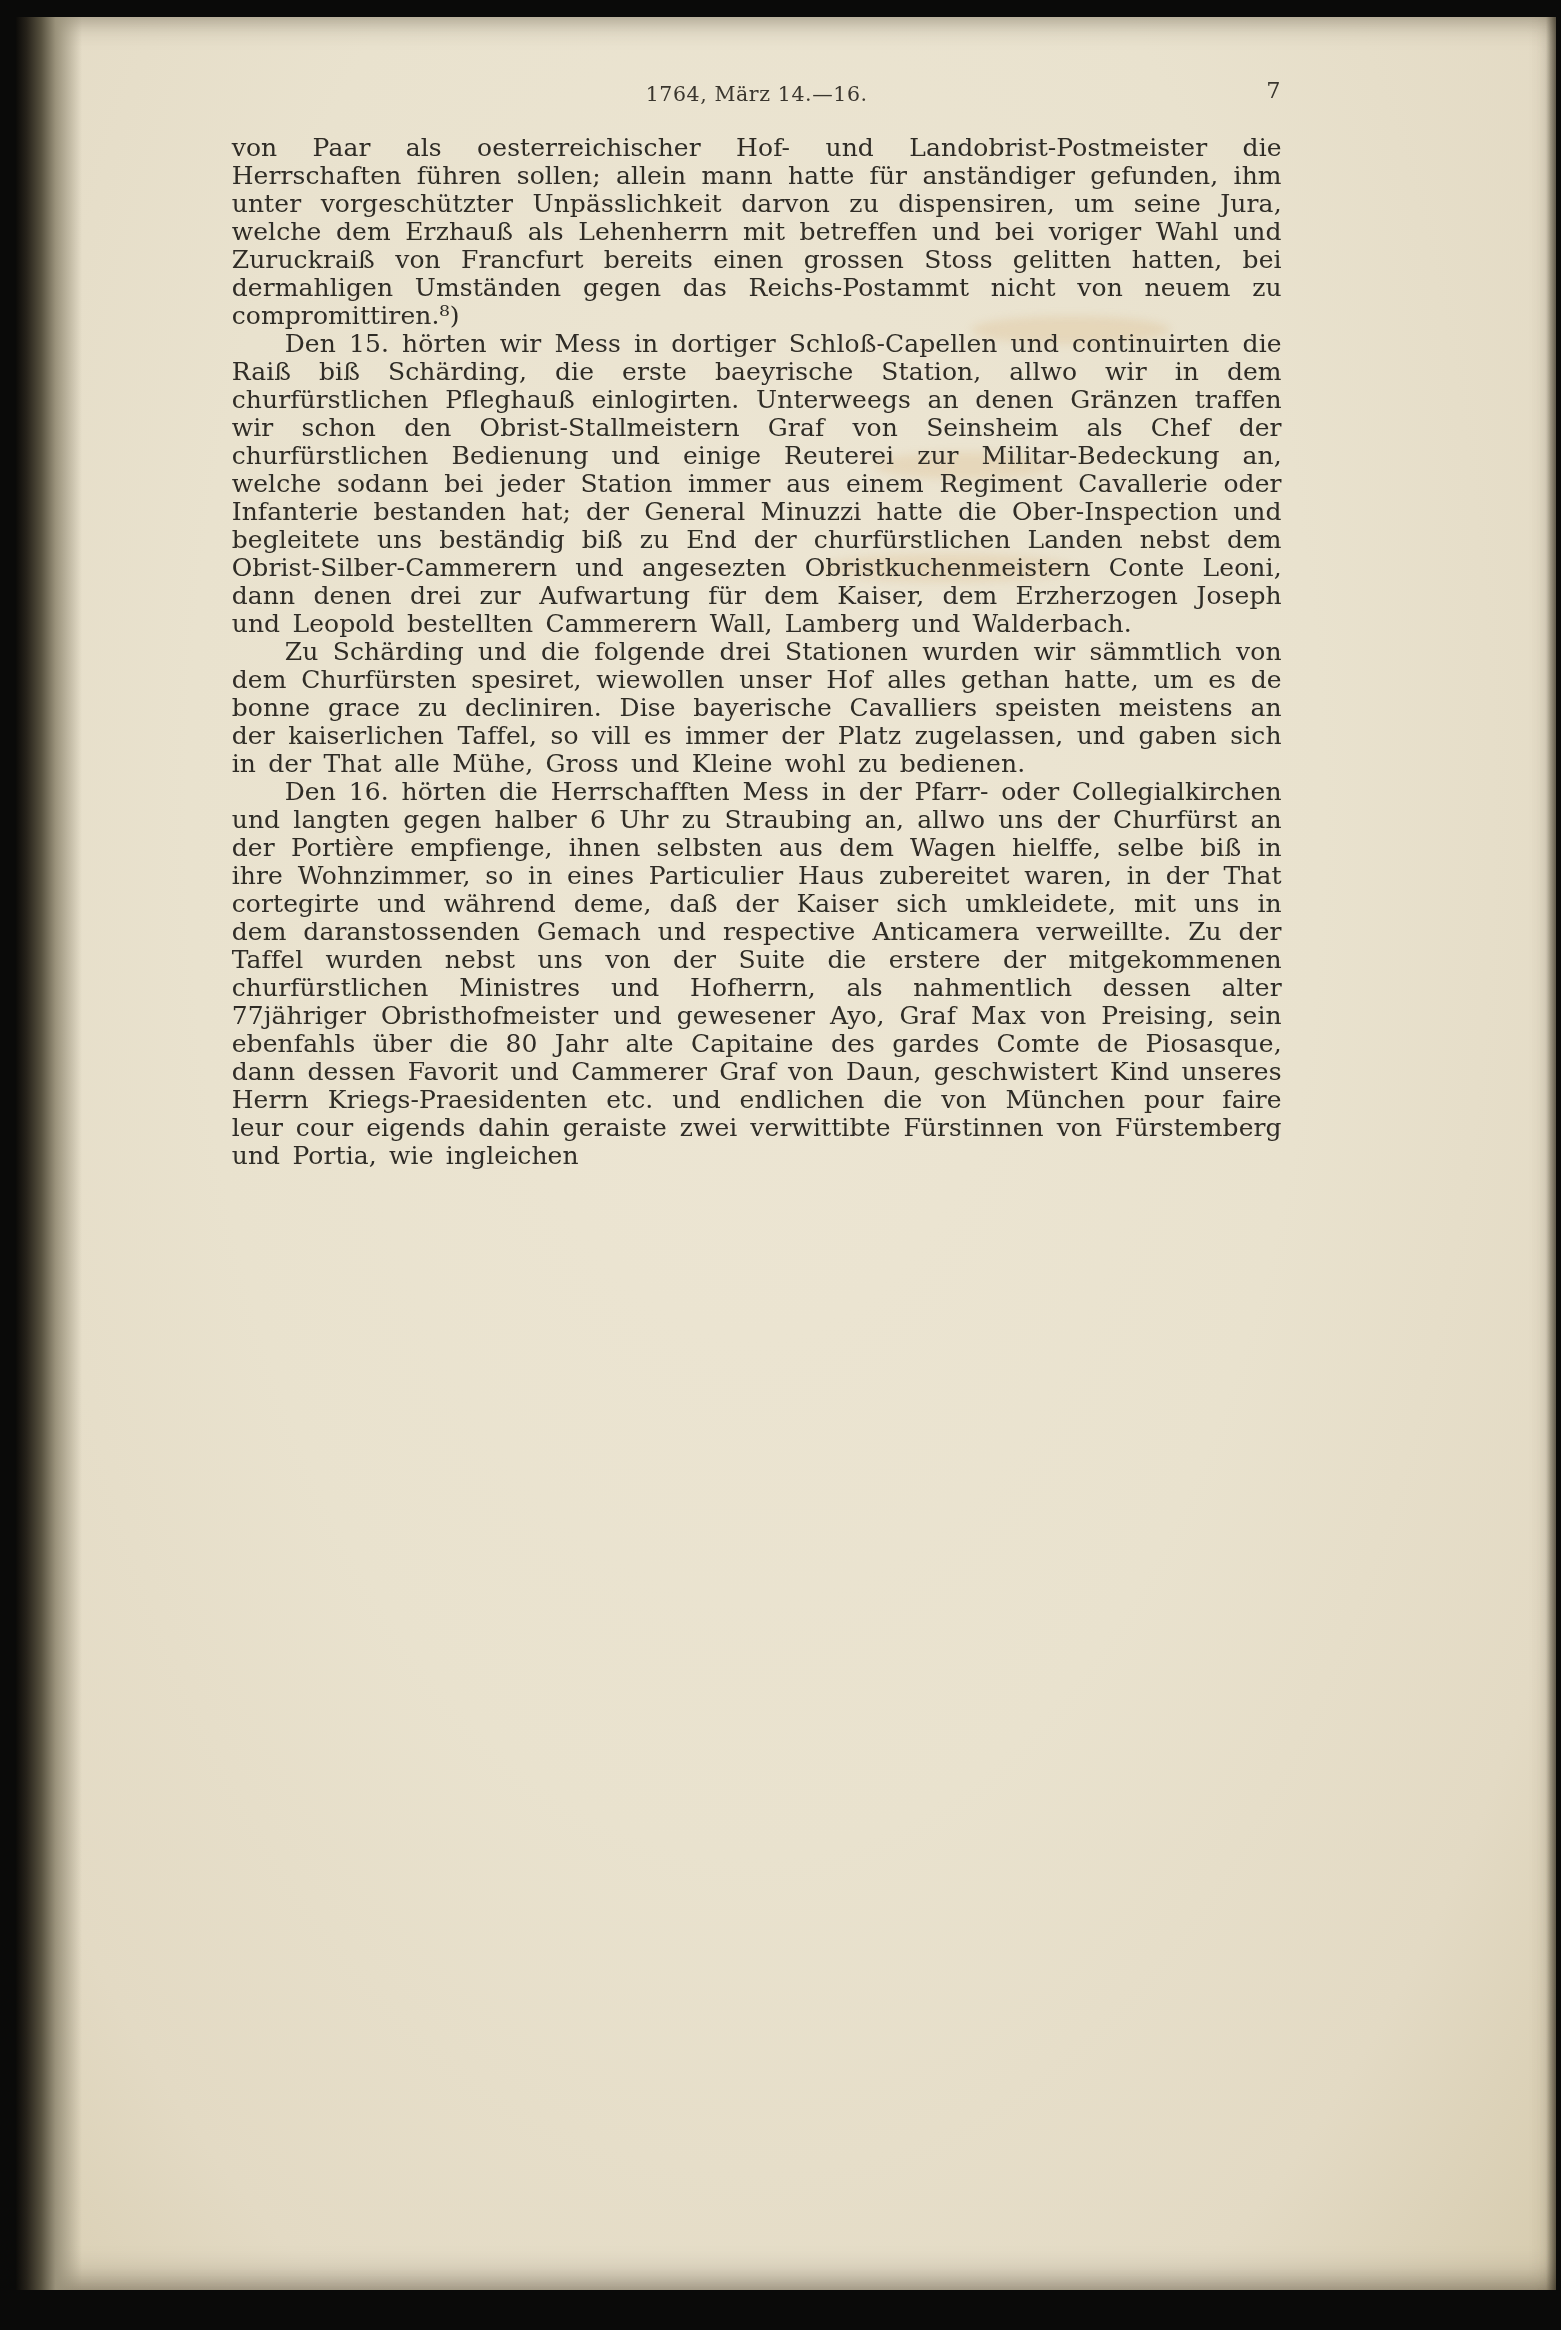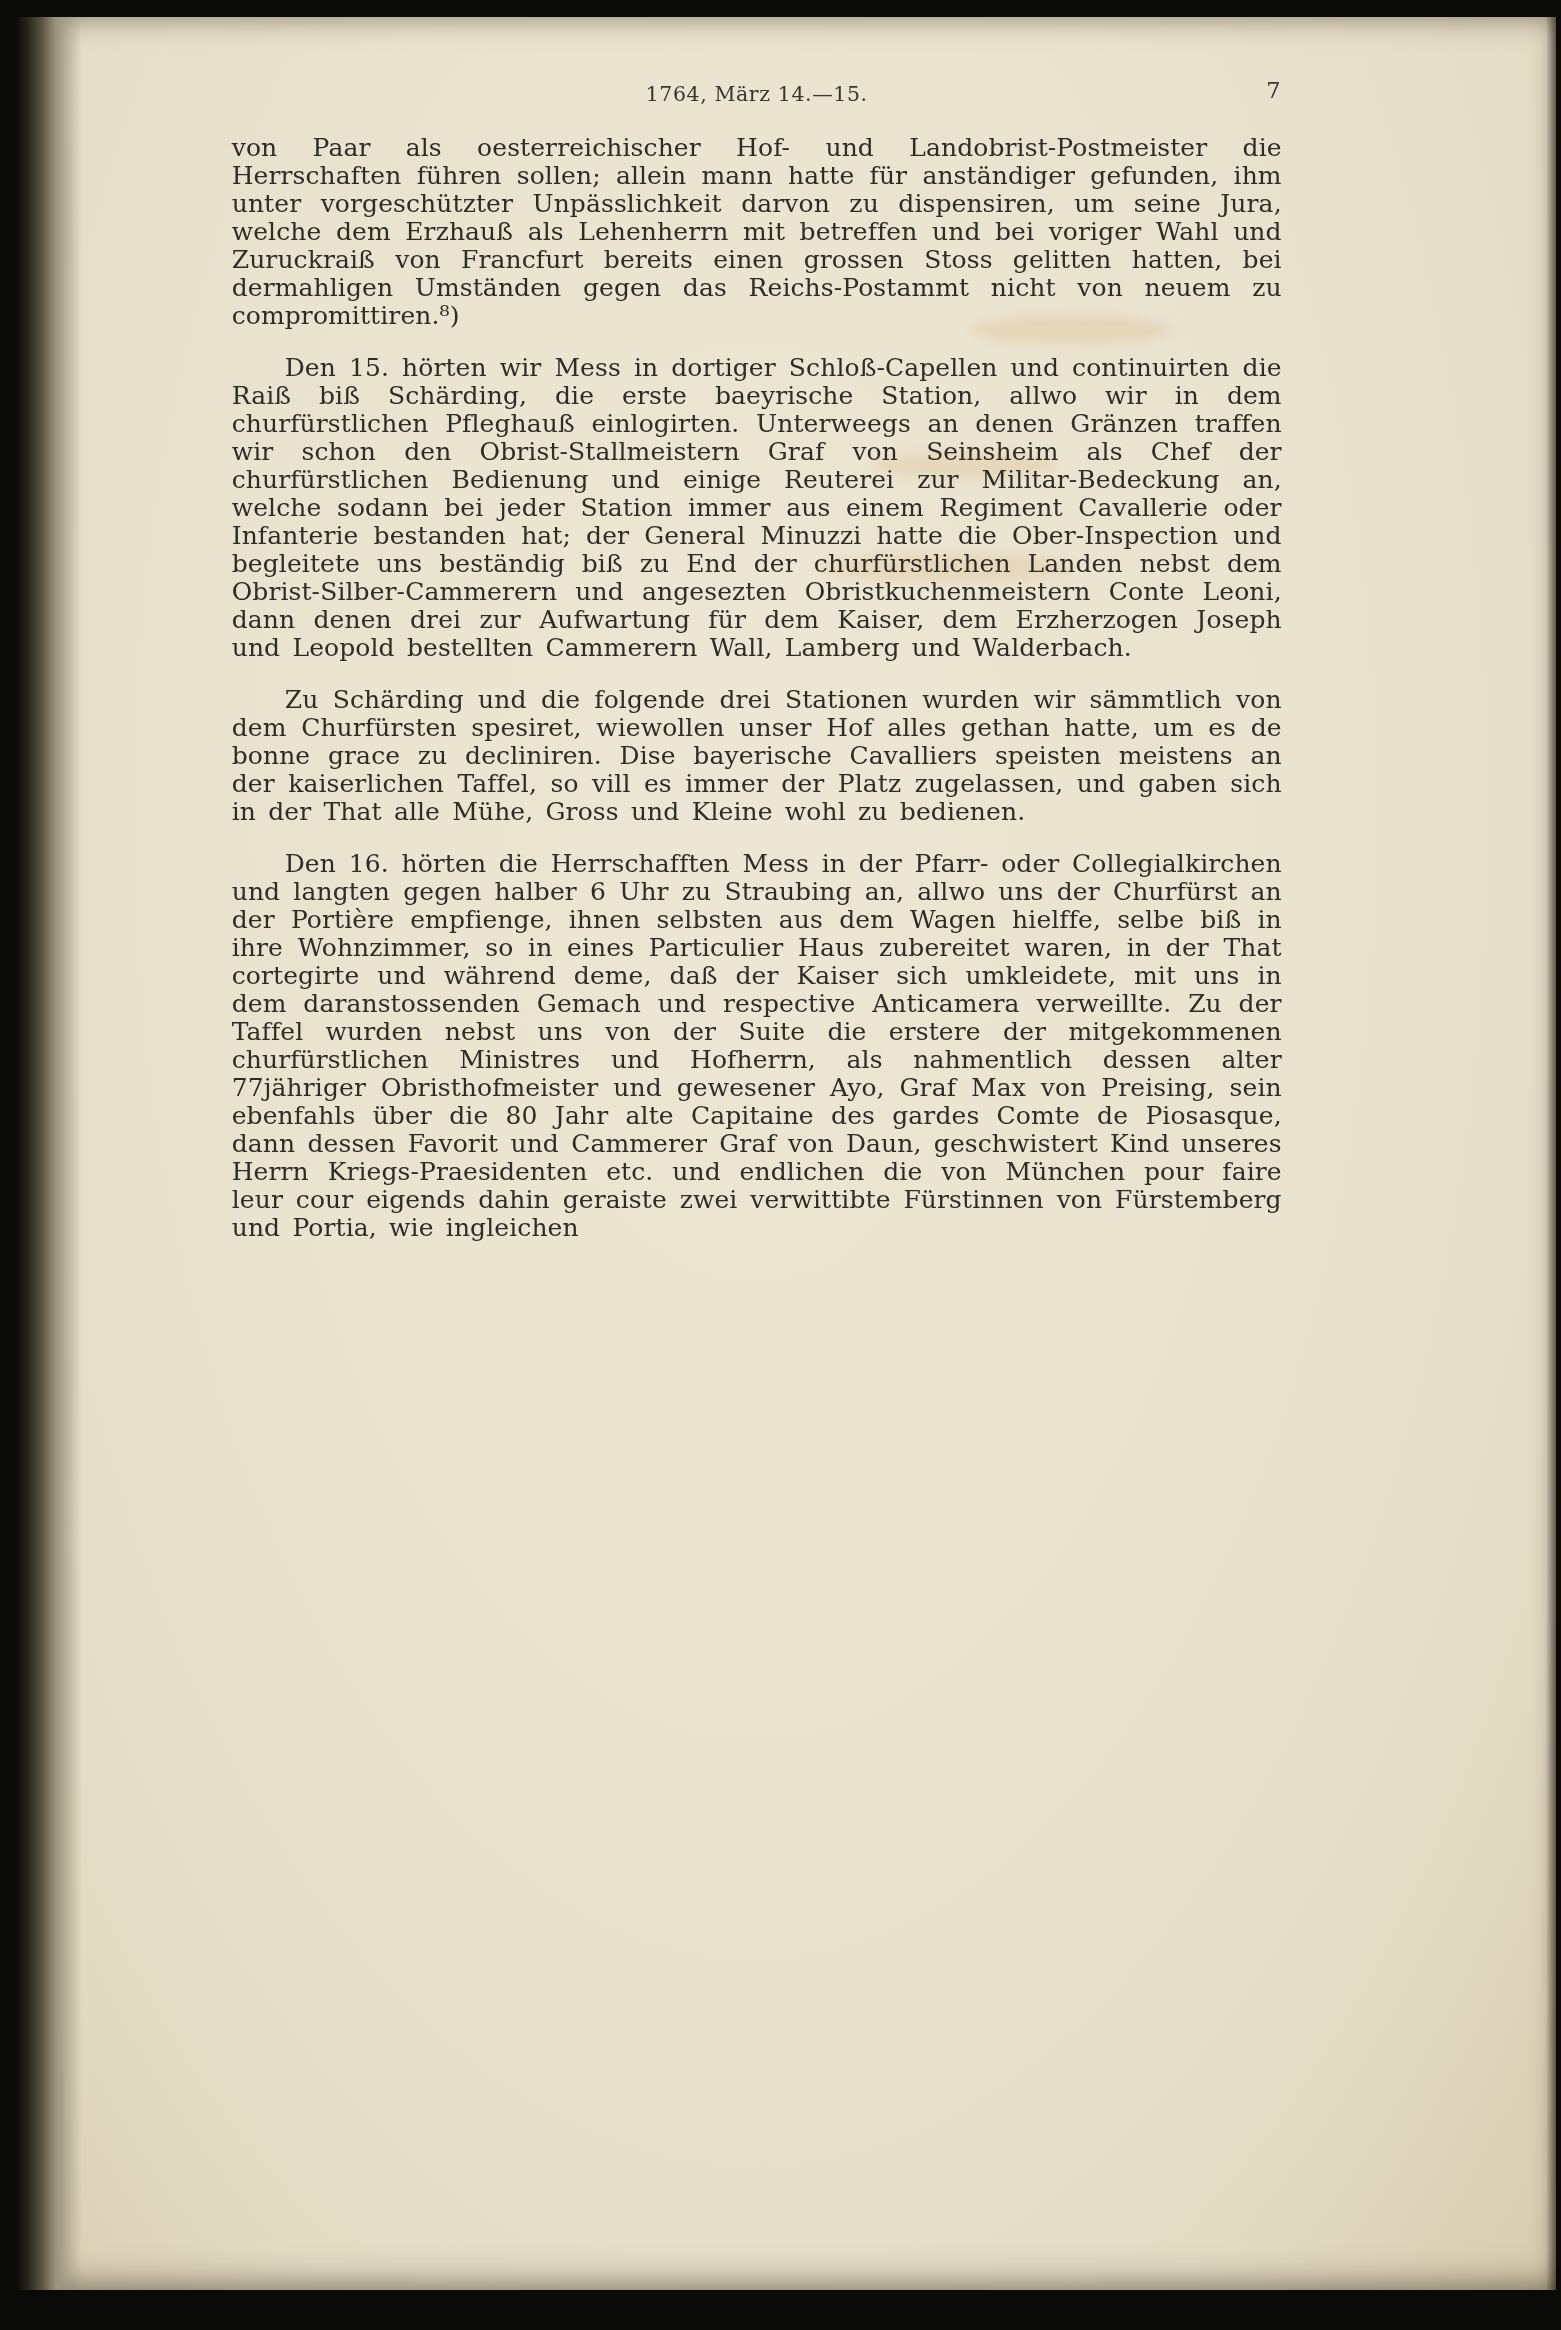--- a/index.html
+++ b/index.html
@@ -86,38 +86,38 @@
   .para {
     margin: 0;
     font-size: 25px;
     line-height: 28px;
     text-align: justify;
     word-spacing: 4.2px;
     letter-spacing: 0.1px;
     color: #2f2c26;
   }
   .para.first { margin-top: 21px; }
-  .para.indented { text-indent: 53px; margin-top: 24px; }
+  .para.indented { text-indent: 53px; }
 </style>
 </head>
 <body>
 
 <div class="paper">
 
   <div class="binding"></div>
   <div class="right-edge"></div>
 
   <div class="stain s1"></div>
   <div class="stain s2"></div>
   <div class="stain s3"></div>
 
   <div class="content">
 
     <div class="page-head">
-      <span class="running-title">1764, März 14.—15.</span>
+      <span class="running-title">1764, März 14.—16.</span>
       <span class="folio">7</span>
     </div>
 
     <p class="para first">von Paar als oesterreichischer Hof- und Landobrist-Postmeister die Herrschaften führen sollen; allein mann hatte für anständiger gefunden, ihm unter vorgeschützter Unpässlichkeit darvon zu dispensiren, um seine Jura, welche dem Erzhauß als Lehenherrn mit betreffen und bei voriger Wahl und Zuruckraiß von Francfurt bereits einen grossen Stoss gelitten hatten, bei dermahligen Umständen gegen das Reichs-Postammt nicht von neuem zu compromittiren.⁸)</p>
 
     <p class="para indented">Den 15. hörten wir Mess in dortiger Schloß-Capellen und continuirten die Raiß biß Schärding, die erste baeyrische Station, allwo wir in dem churfürstlichen Pfleghauß einlogirten. Unterweegs an denen Gränzen traffen wir schon den Obrist-Stallmeistern Graf von Seinsheim als Chef der churfürstlichen Bedienung und einige Reuterei zur Militar-Bedeckung an, welche sodann bei jeder Station immer aus einem Regiment Cavallerie oder Infanterie bestanden hat; der General Minuzzi hatte die Ober-Inspection und begleitete uns beständig biß zu End der churfürstlichen Landen nebst dem Obrist-Silber-Cammerern und angesezten Obristkuchenmeistern Conte Leoni, dann denen drei zur Aufwartung für dem Kaiser, dem Erzherzogen Joseph und Leopold bestellten Cammerern Wall, Lamberg und Walderbach.</p>
 
     <p class="para indented">Zu Schärding und die folgende drei Stationen wurden wir sämmtlich von dem Churfürsten spesiret, wiewollen unser Hof alles gethan hatte, um es de bonne grace zu decliniren. Dise bayerische Cavalliers speisten meistens an der kaiserlichen Taffel, so vill es immer der Platz zugelassen, und gaben sich in der That alle Mühe, Gross und Kleine wohl zu bedienen.</p>
 
     <p class="para indented">Den 16. hörten die Herrschafften Mess in der Pfarr- oder Collegialkirchen und langten gegen halber 6 Uhr zu Straubing an, allwo uns der Churfürst an der Portière empfienge, ihnen selbsten aus dem Wagen hielffe, selbe biß in ihre Wohnzimmer, so in eines Particulier Haus zubereitet waren, in der That cortegirte und während deme, daß der Kaiser sich umkleidete, mit uns in dem daranstossenden Gemach und respective Anticamera verweillte. Zu der Taffel wurden nebst uns von der Suite die erstere der mitgekommenen churfürstlichen Ministres und Hofherrn, als nahmentlich dessen alter 77jähriger Obristhofmeister und gewesener Ayo, Graf Max von Preising, sein ebenfahls über die 80 Jahr alte Capitaine des gardes Comte de Piosasque, dann dessen Favorit und Cammerer Graf von Daun, geschwistert Kind unseres Herrn Kriegs-Praesidenten etc. und endlichen die von München pour faire leur cour eigends dahin geraiste zwei verwittibte Fürstinnen von Fürstemberg und Portia, wie ingleichen</p>

